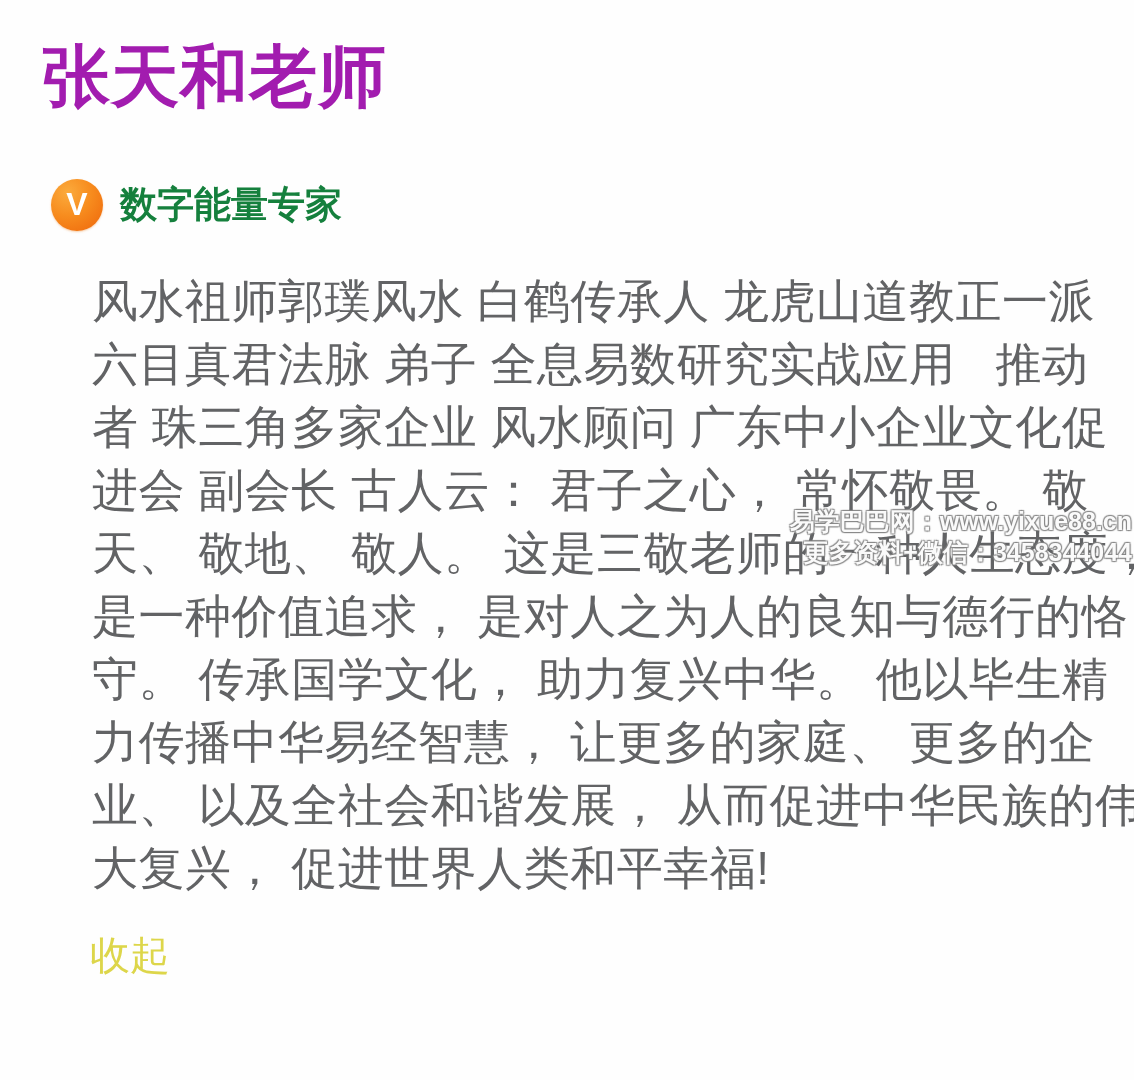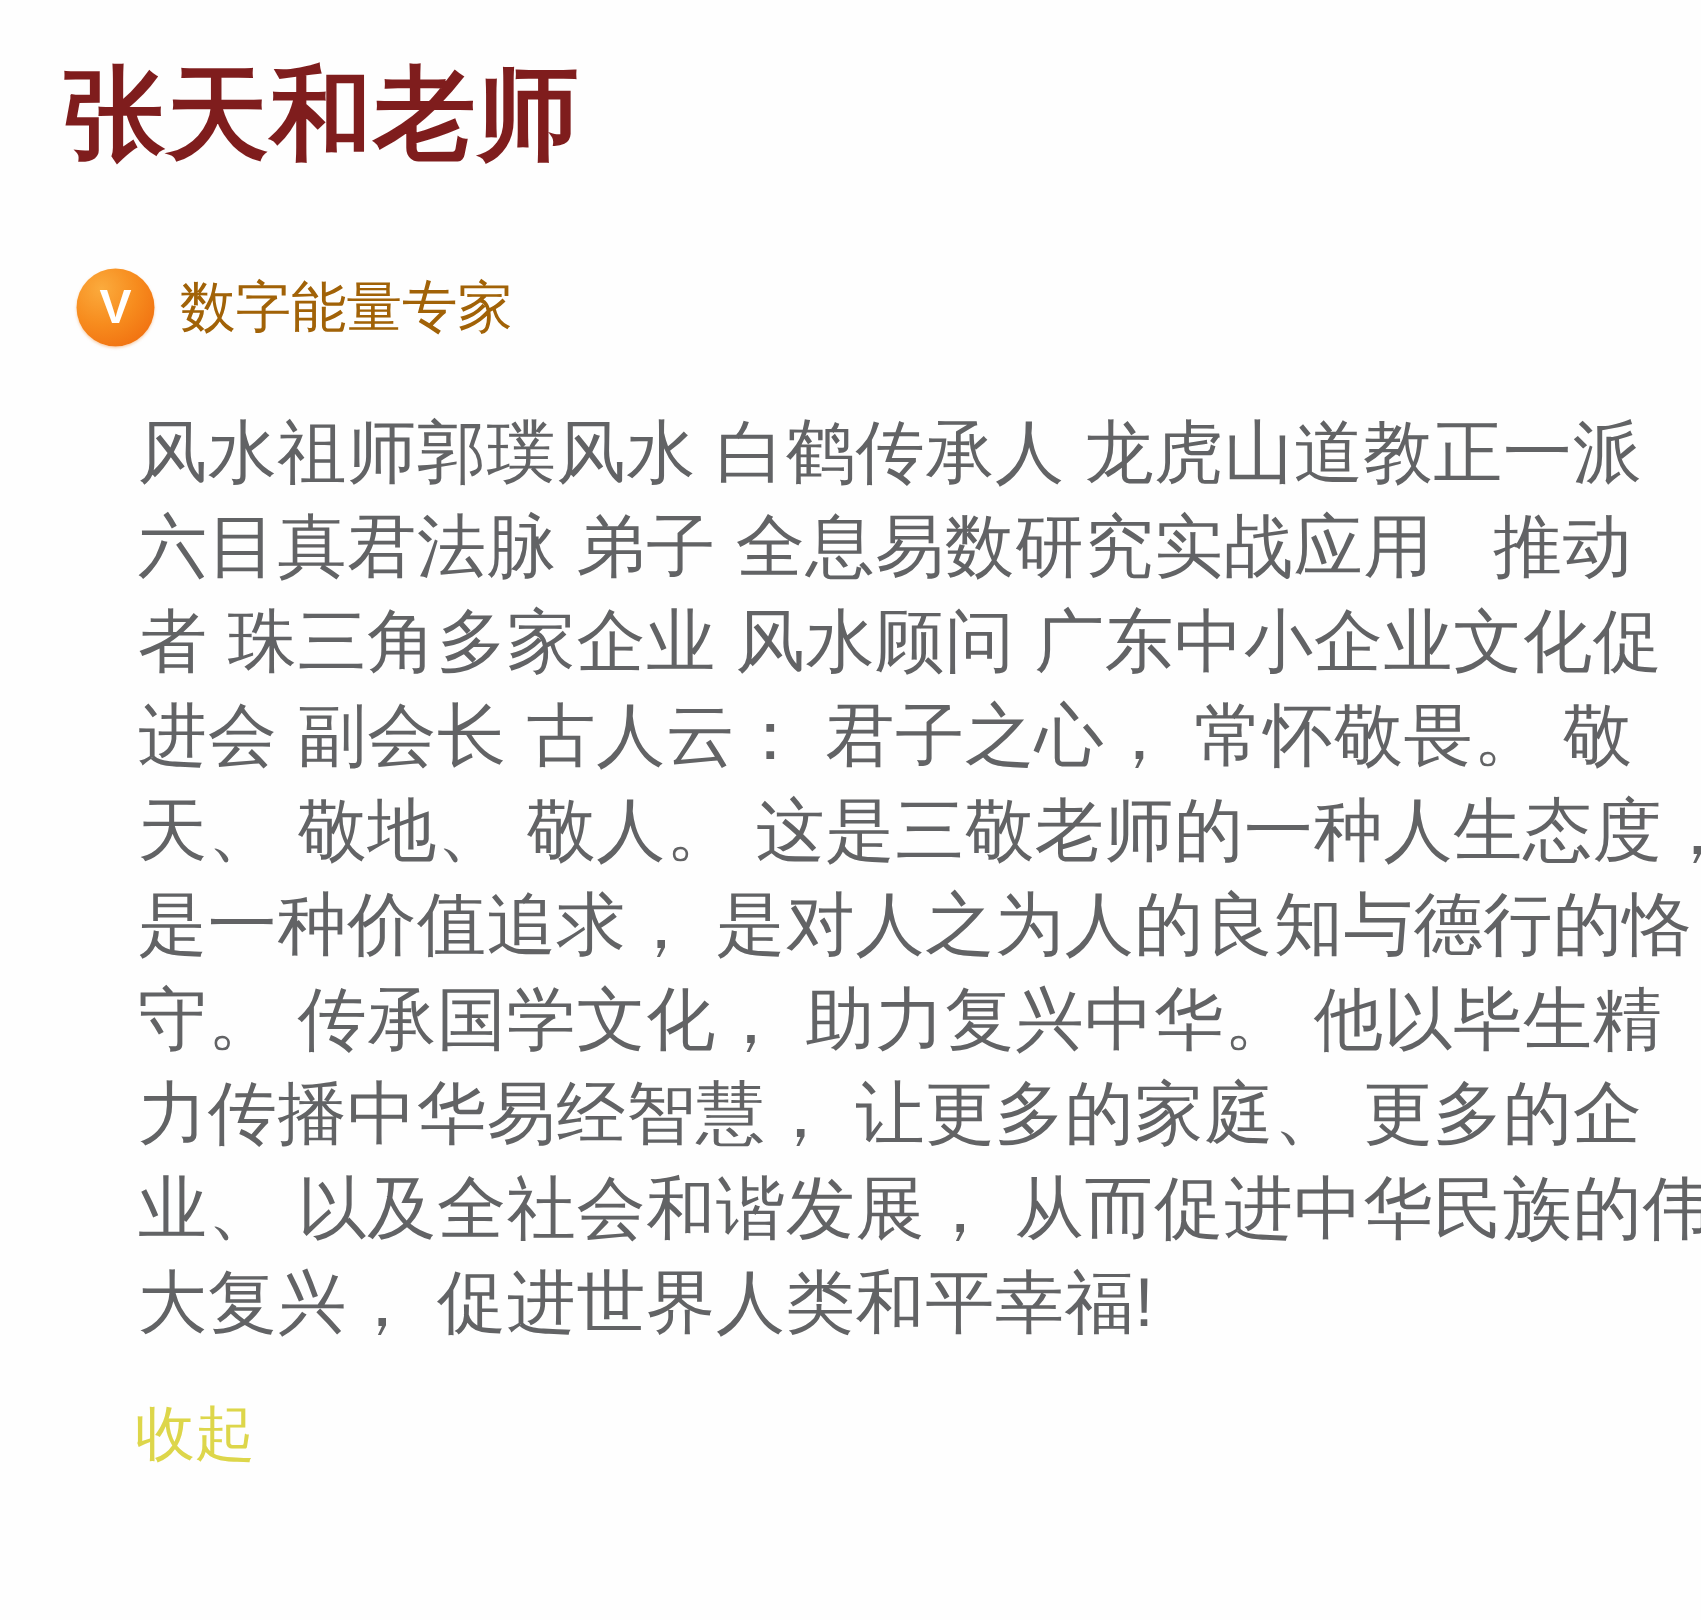--- a/index.html
+++ b/index.html
@@ -13,21 +13,21 @@
   .page {
     position: relative;
     width: 1134px; height: 1080px;
     background: #fefefe;
   }
   .page-title {
     position: absolute;
     left: 42px; top: 34px;
     font-size: 68px;
     font-weight: 800;
-    color: #7f1d1d;
+    color: #a21caf;
     letter-spacing: 1px;
     line-height: 1.25;
   }
   .badge-row {
     position: absolute;
     left: 51px; top: 179px;
     display: flex;
     align-items: center;
     gap: 17px;
   }
@@ -42,22 +42,22 @@
   }
   .v-badge span {
     color: #ffffff;
     font-weight: 800;
     font-size: 32px;
     line-height: 1;
     transform: translateY(-1px);
   }
   .badge-label {
     font-size: 37px;
-    font-weight: 400;
-    color: #a16207;
+    font-weight: 700;
+    color: #15803d;
   }
   .bio-text {
     position: absolute;
     left: 92px; top: 270px;
     font-size: 46px;
     line-height: 63px;
     color: #626365;
     white-space: pre;
     letter-spacing: 0.5px;
   }
@@ -107,14 +107,18 @@
 进会 副会长 古人云： 君子之心， 常怀敬畏。 敬
 天、 敬地、 敬人。 这是三敬老师的一种人生态度，
 是一种价值追求， 是对人之为人的良知与德行的恪
 守。 传承国学文化， 助力复兴中华。 他以毕生精
 力传播中华易经智慧， 让更多的家庭、 更多的企
 业、 以及全社会和谐发展， 从而促进中华民族的伟
 大复兴， 促进世界人类和平幸福!</div>
 
   <a class="collapse-link">收起</a>
 
+  <div class="watermark">
+    <div>易学巴巴网：www.yixue88.cn</div>
+    <div>更多资料+微信：3458344044</div>
+  </div>
 
 </div>
 
 </body></html>

